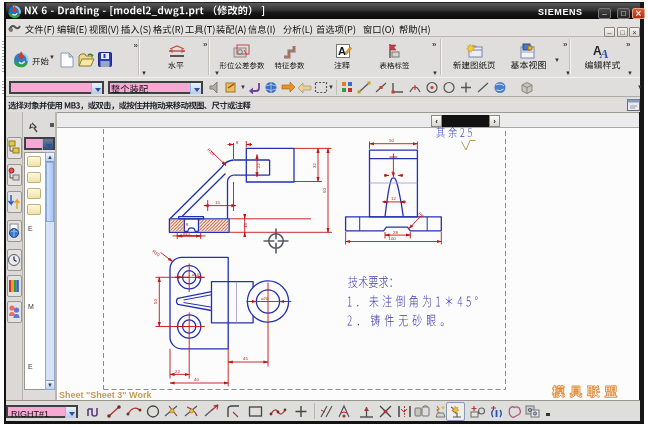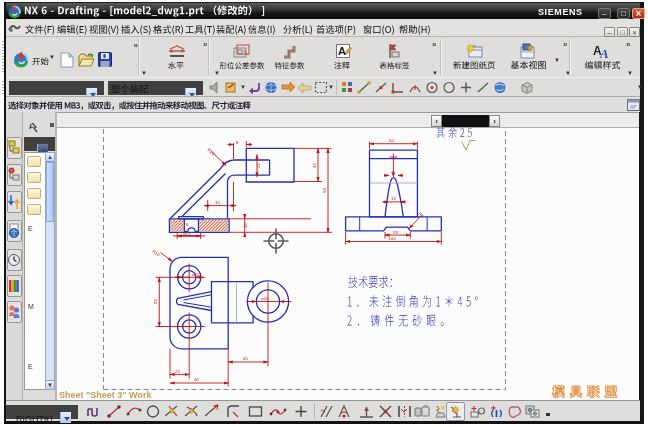--- a/index.html
+++ b/index.html
@@ -24,21 +24,21 @@
 .mdibtn { position:absolute; top:8px; width:11px; height:10px; border:1px solid #8a877f;
   background:linear-gradient(#f5f4f1,#d9d6cf); color:#333; font-size:7px;
   text-align:center; line-height:10px; border-radius:1px; }
 
 #tb1 { left:6px; top:37px; width:634px; height:40px; background:#dfdedd; }
 .chev { position:absolute; font-size:8px; color:#444; font-weight:bold; }
 .darr { position:absolute; font-size:6px; color:#333; }
 
 #tb2 { left:6px; top:77px; width:634px; height:19px; background:#dfdedd;
   border-top:1px solid #f2f1ee; }
-.combo { position:absolute; background:#0f766e; border:7px solid #404040; height:13px; }
+.combo { position:absolute; background:#f9a8d4; border:2px solid #404040; height:13px; }
 .combo .dd { position:absolute; right:0; top:0; width:11px; height:11px;
   background:linear-gradient(#e8f0fb,#b8cbe8); border-left:1px solid #9eb6d8; }
 .combo .dd:after { content:""; position:absolute; left:3px; top:5px;
   border:3px solid transparent; border-top:4px solid #27519e; }
 .combo .ctext { position:absolute; left:3px; top:1px; font-size:10px; color:#111; }
 
 #prompt { left:6px; top:96px; width:634px; height:16px; background:#dfdedd;
   border-top:1px solid #aeaba5; }
 
 #resbar { left:6px; top:112px; width:17px; height:288px; background:#dad9d8;

